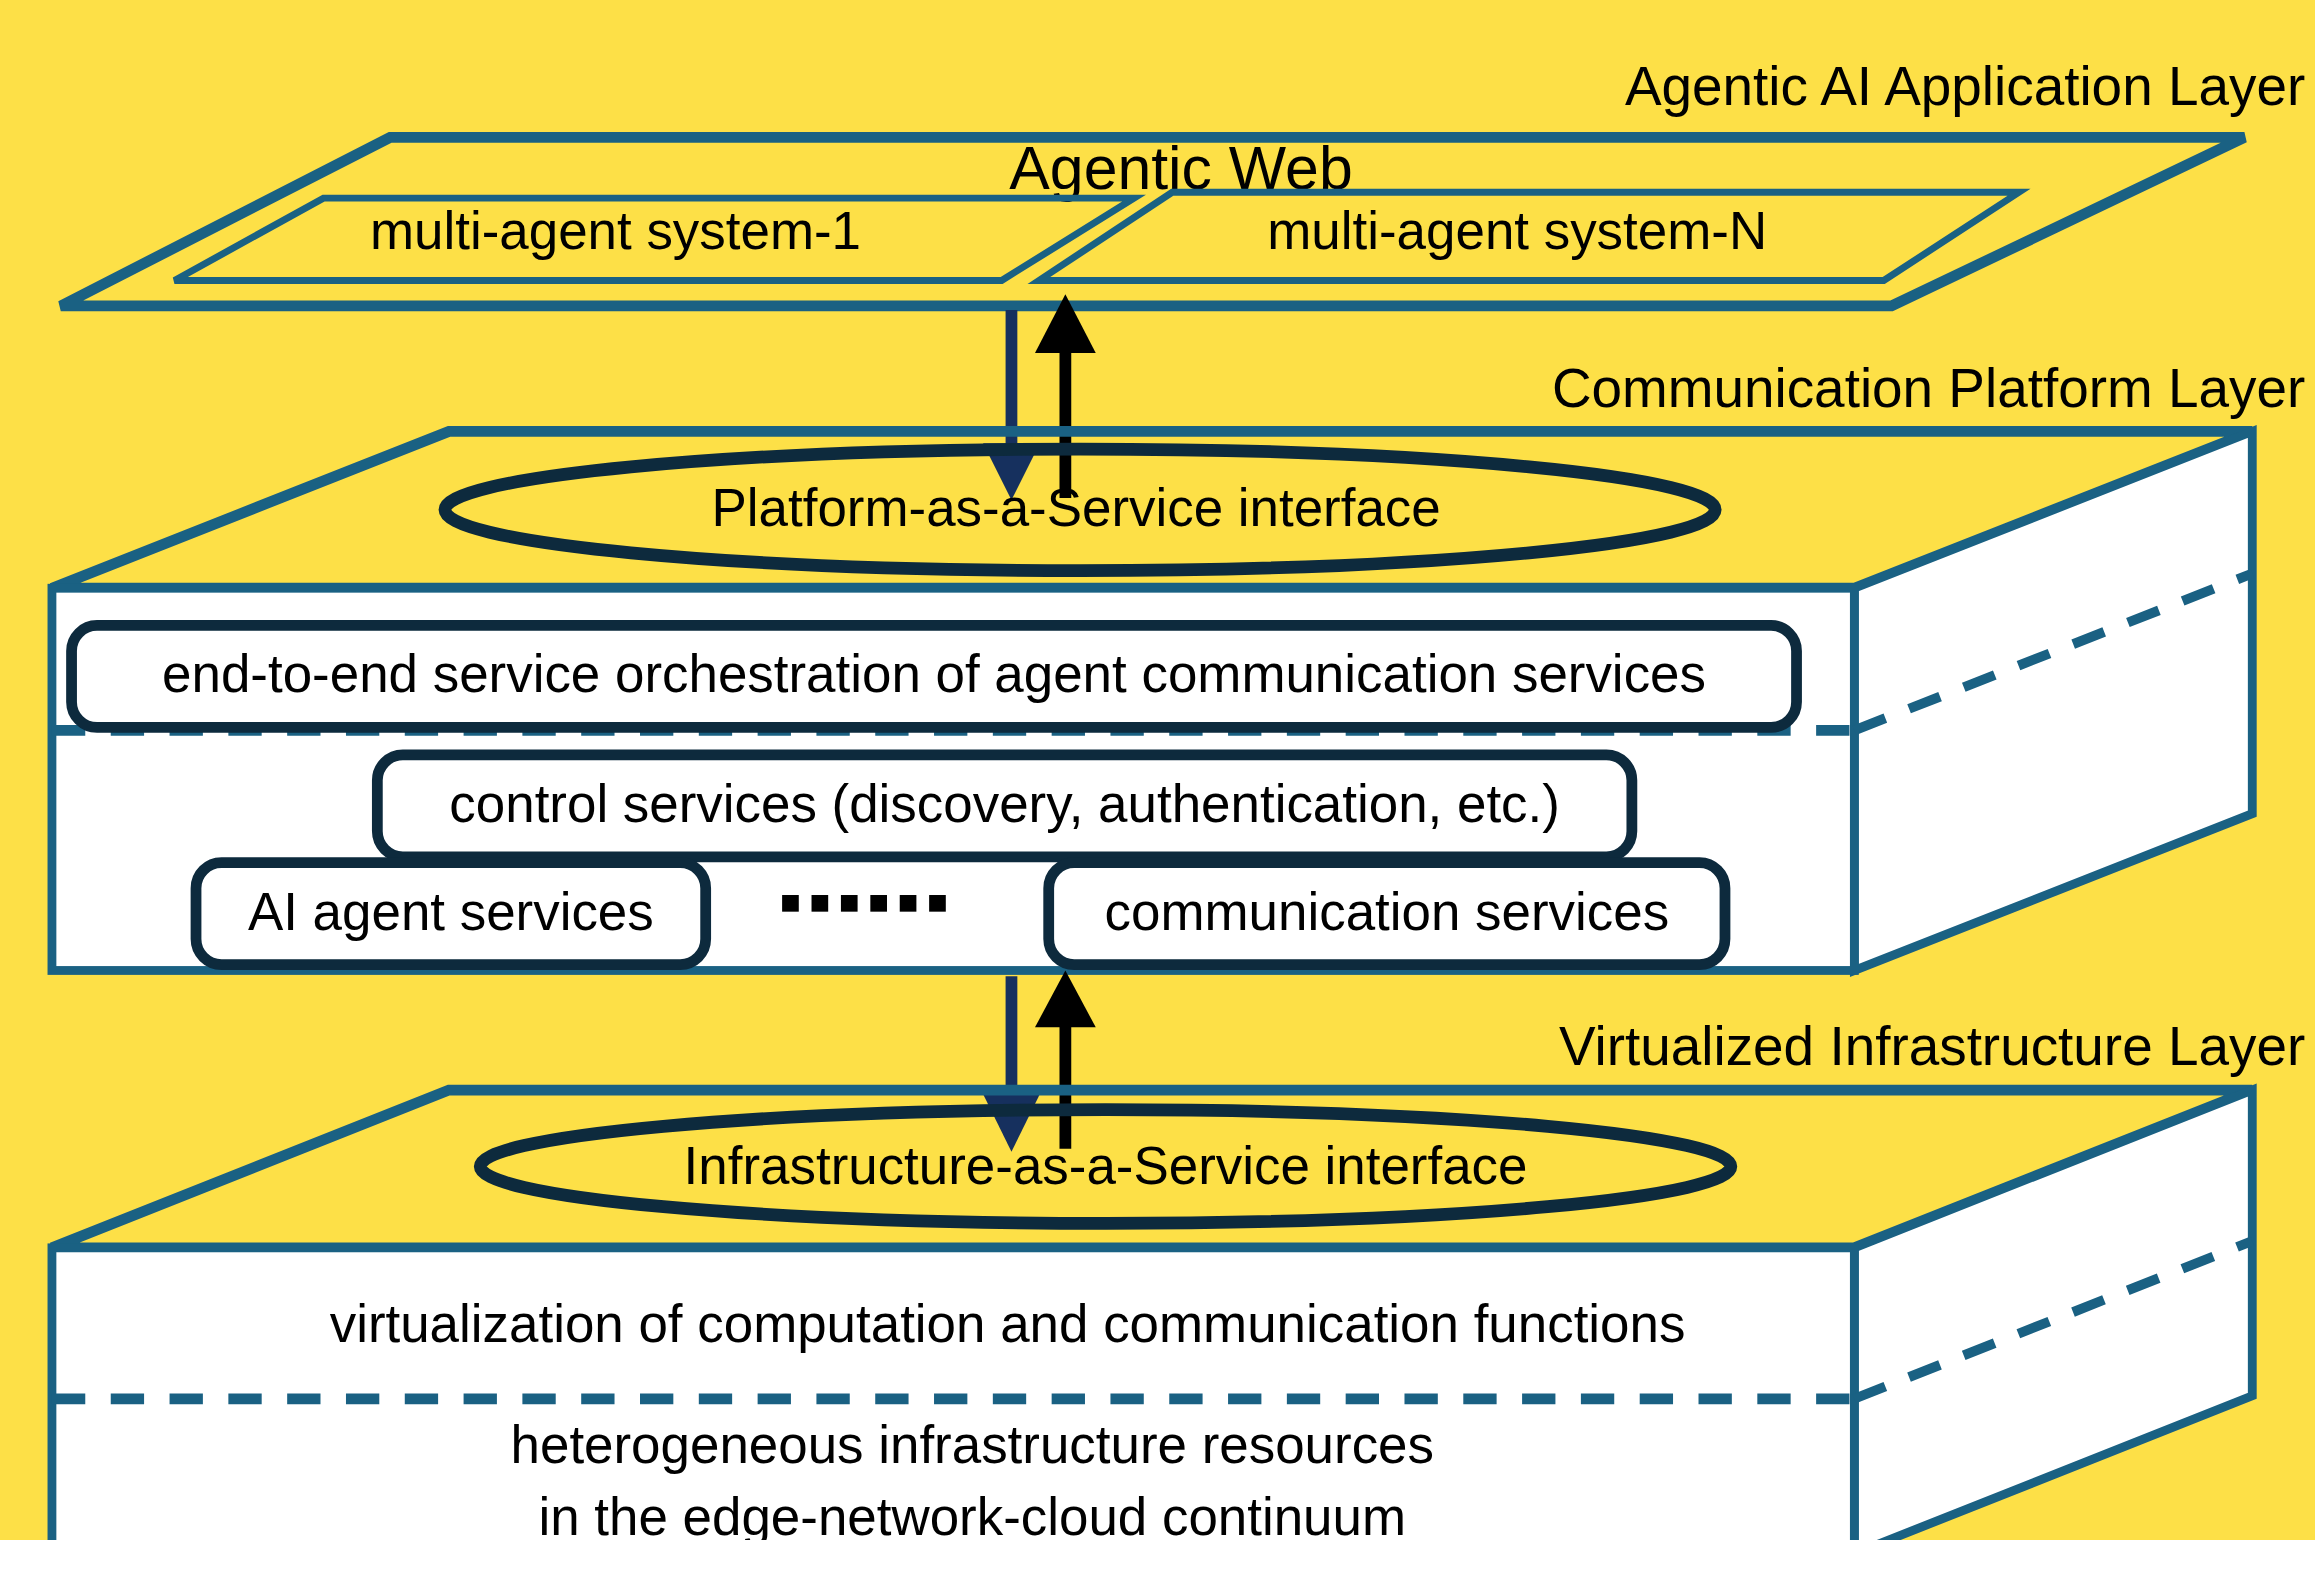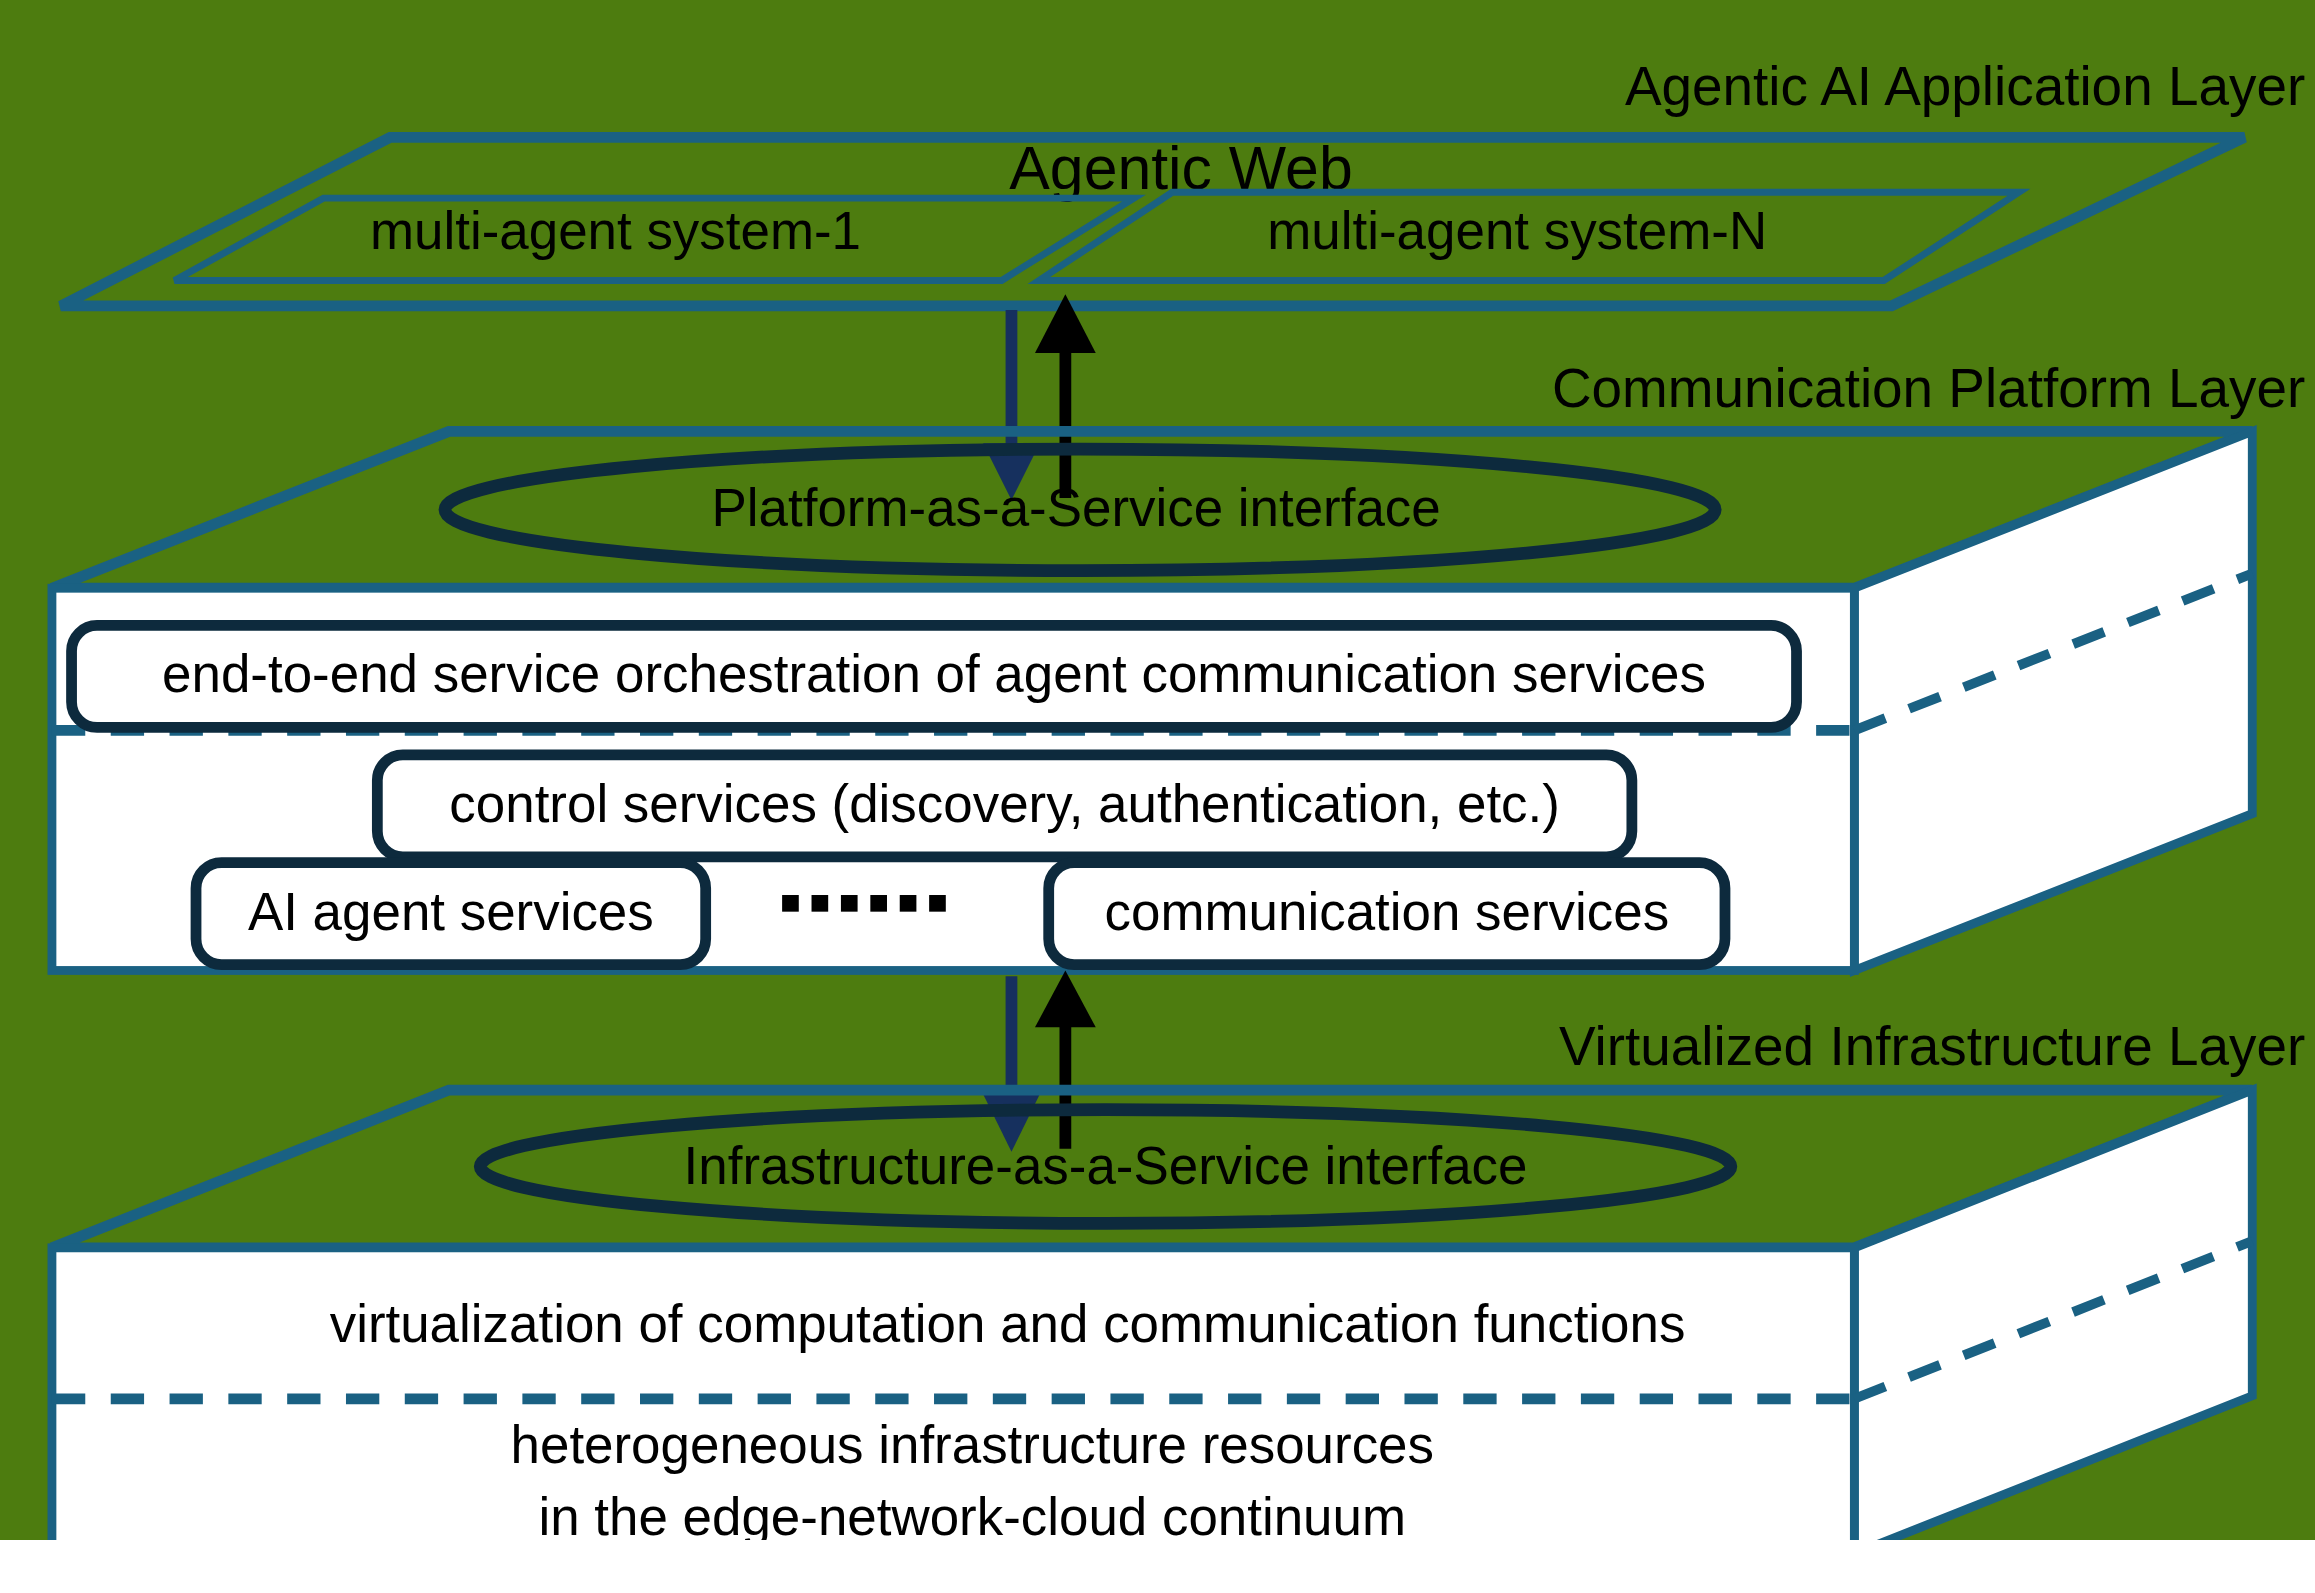--- a/index.html
+++ b/index.html
@@ -4,21 +4,21 @@
 <style>
   html, body {
     margin: 0;
     padding: 0;
     background: #ffffff;
   }
   #stage {
     position: relative;
     width: 2315px;
     height: 1540px;
-    background: #4d7c0f;
+    background: #fde047;
     font-family: "Liberation Sans", sans-serif;
     overflow: hidden;
     text-decoration: underline;
   }
   #diagram { display: block; width: 2315px; height: 1594px; }
 
   .lbl {
     font-family: "Liberation Sans", sans-serif;
     fill: #000000;
     dominant-baseline: middle;

